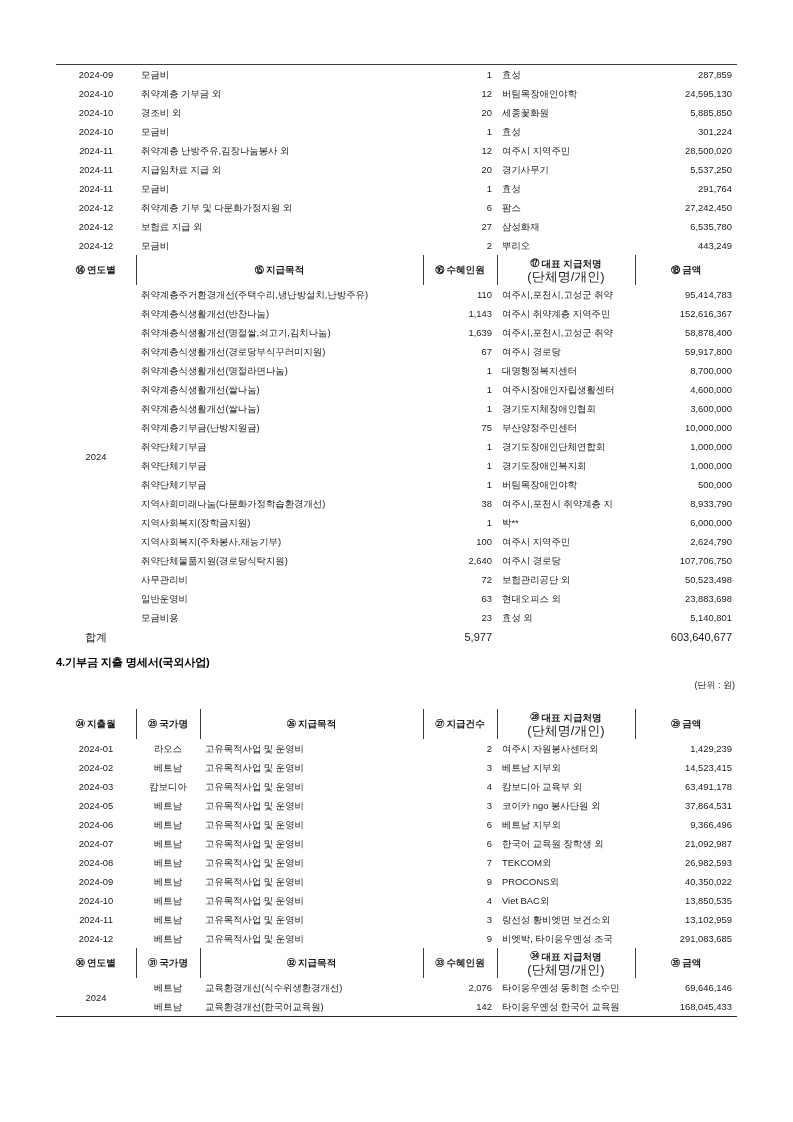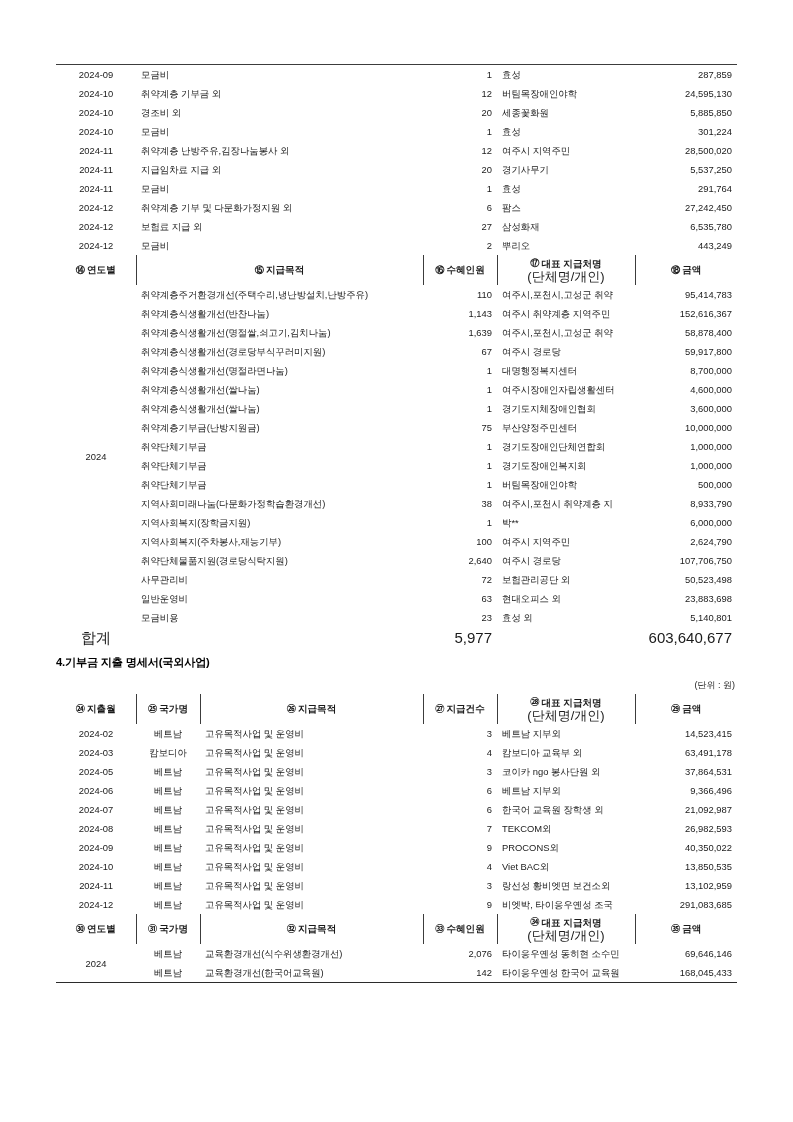--- a/index.html
+++ b/index.html
@@ -101,35 +101,35 @@
     text-align: center;
     font-size: 9.6px;
     border-bottom: 1px solid #3c3c3c;
   }
 
   .totalrow td {
     height: 21px;
     line-height: 21px;
     border-top: 1.6px solid #2b2b2b;
     border-bottom: 1.6px solid #2b2b2b;
-    font-size: 15px;
+    font-size: 11px;
   }
 
   .sec-title {
     margin-top: 7px;
     font-size: 11.2px;
     font-weight: 700;
     letter-spacing: -0.2px;
     color: #000;
   }
   .unit-note {
     text-align: right;
     font-size: 9px;
     margin-top: 9px;
-    margin-bottom: 2px;
+    margin-bottom: 17px;
     padding-right: 2px;
     color: #1a1a1a;
   }
 
   .endrule {
     border-top: 1.6px solid #2b2b2b;
     width: 681px;
     height: 0;
   }
 </style>
@@ -398,20 +398,28 @@
           <td class="vl">
             <span class="circ">㉘</span><span>대표 지급처명</span>
             <span class="sub2">(단체명/개인)</span>
           </td>
           <td class="vl">
             <span class="circ">㉙</span><span>금액</span>
           </td>
         </tr>
 
         <tr class="row">
+          <td class="ctr">2024-01</td>
+          <td class="ctr vl">라오스</td>
+          <td class="lft vl">고유목적사업 및 운영비</td>
+          <td class="rgt vl">2</td>
+          <td class="lft vl">여주시 자원봉사센터외</td>
+          <td class="rgt vl">1,429,239</td>
+        </tr>
+        <tr class="row">
           <td class="ctr">2024-02</td>
           <td class="ctr vl">베트남</td>
           <td class="lft vl">고유목적사업 및 운영비</td>
           <td class="rgt vl">3</td>
           <td class="lft vl">베트남 지부외</td>
           <td class="rgt vl">14,523,415</td>
         </tr>
         <tr class="row">
           <td class="ctr">2024-03</td>
           <td class="ctr vl">캄보디아</td>

